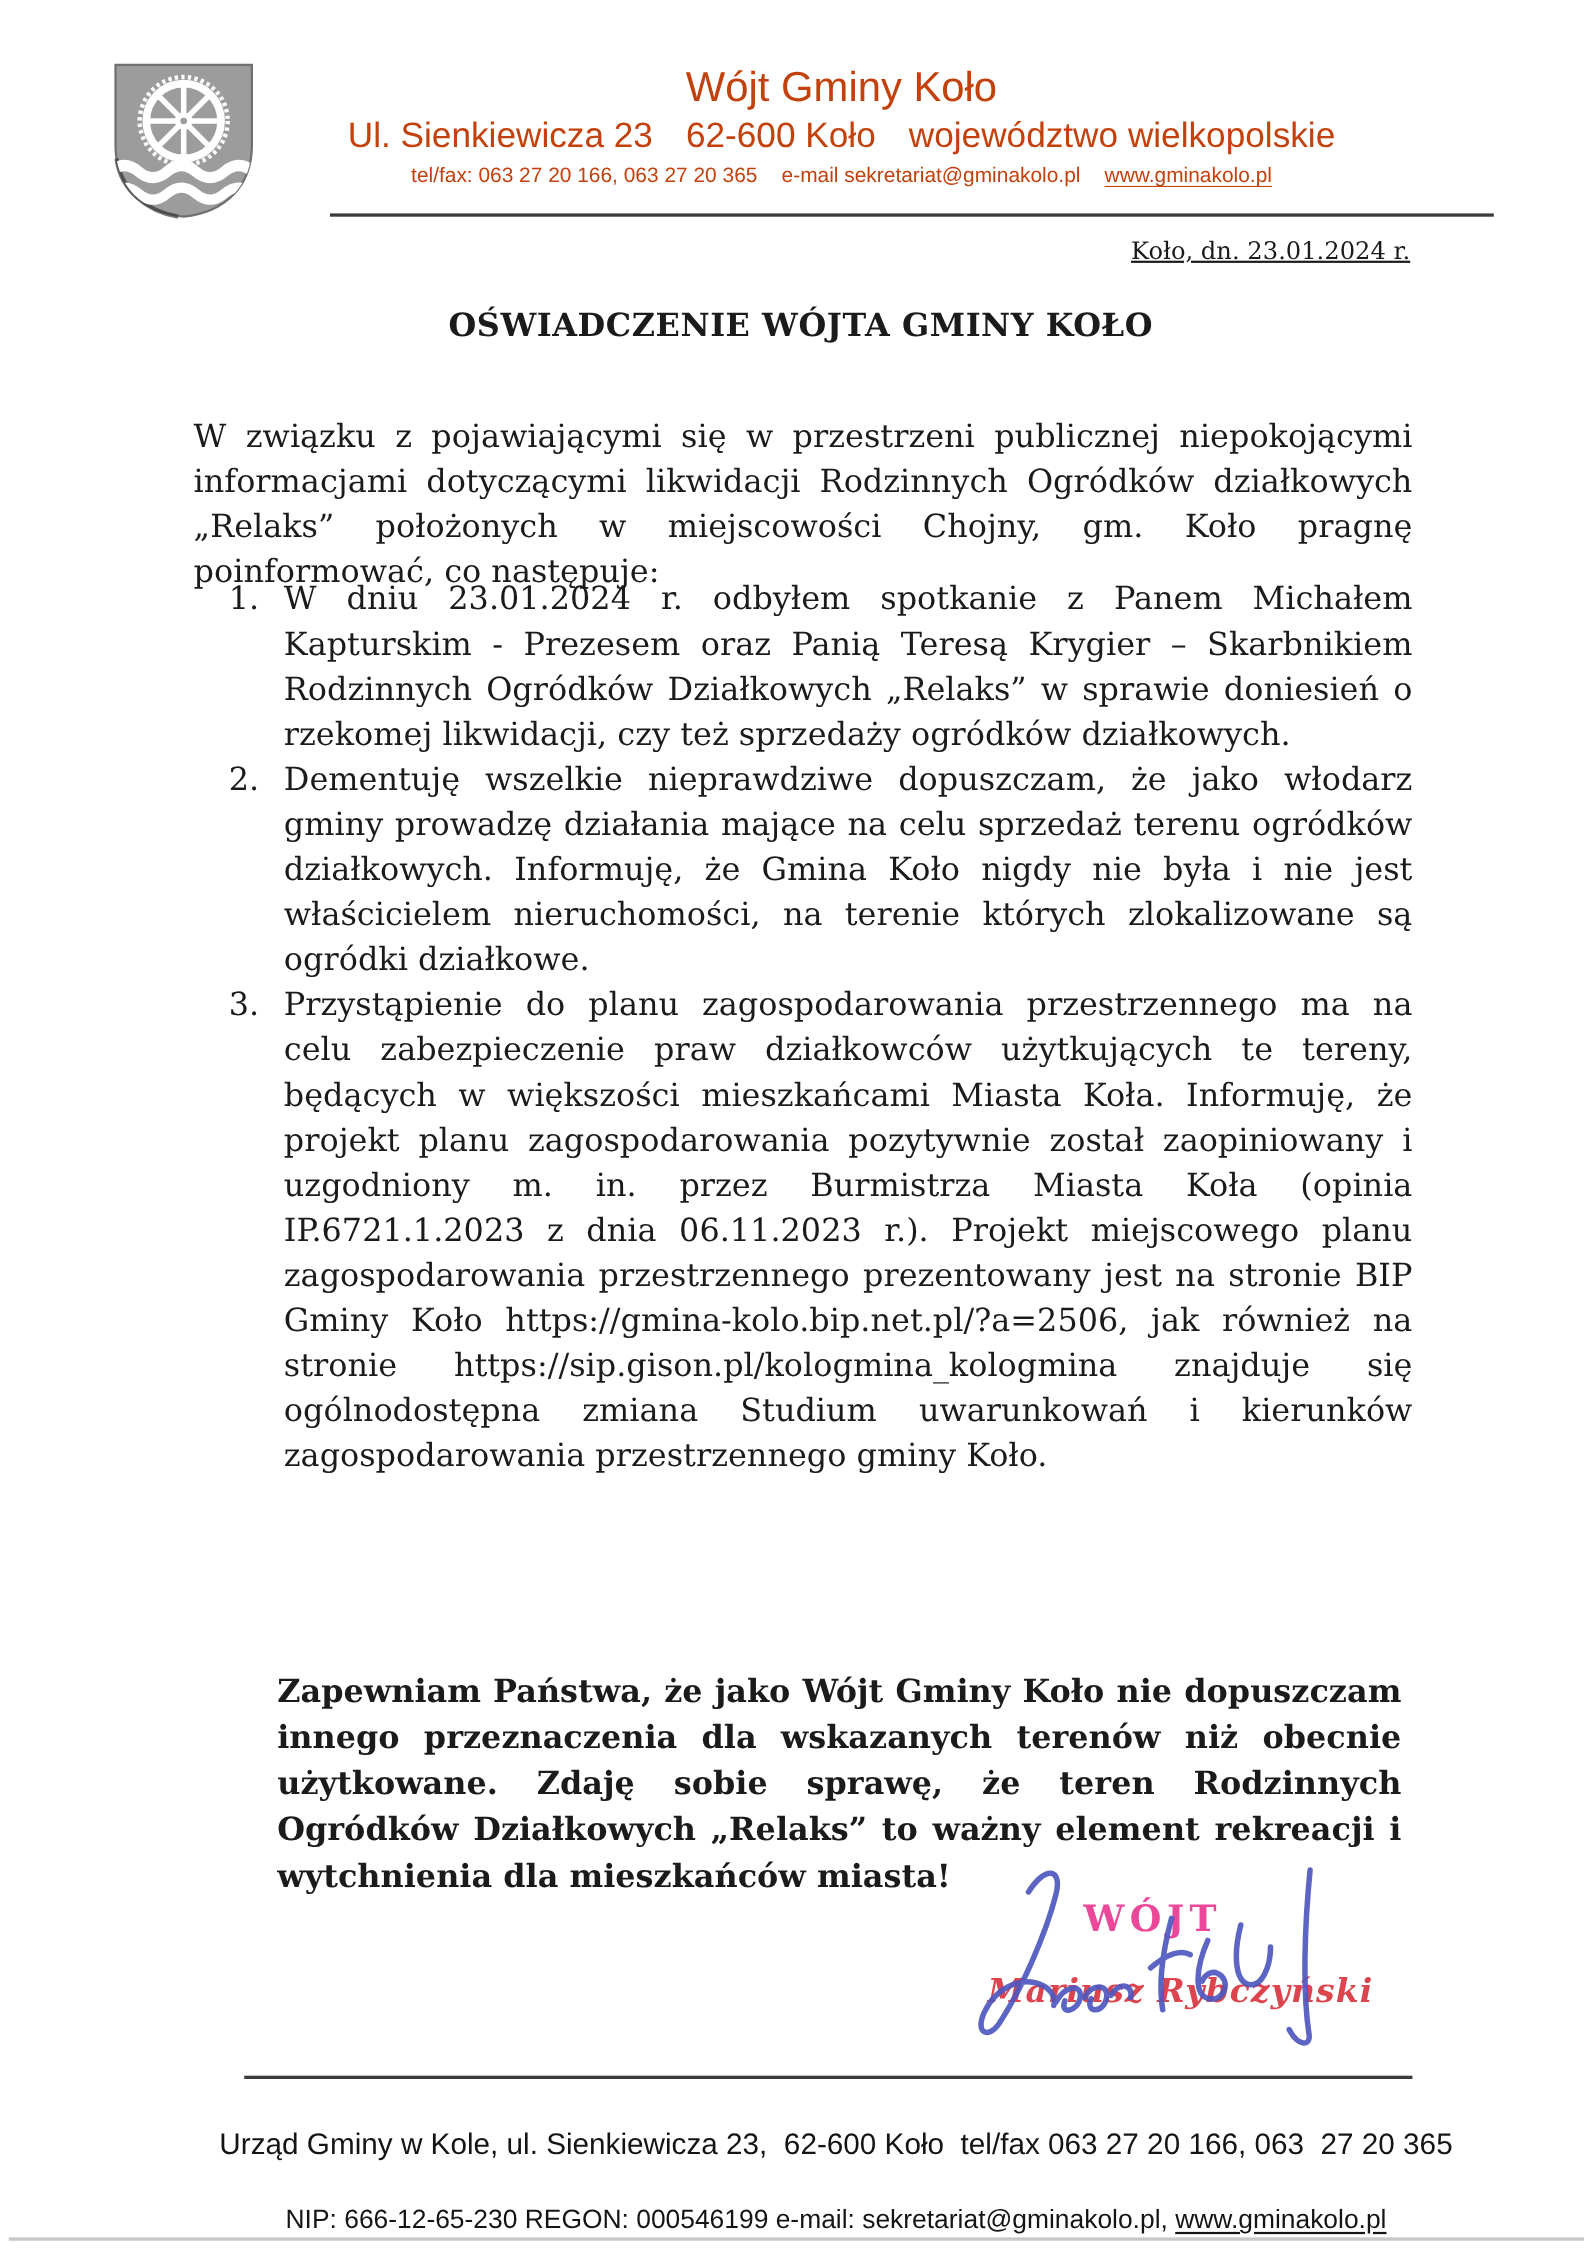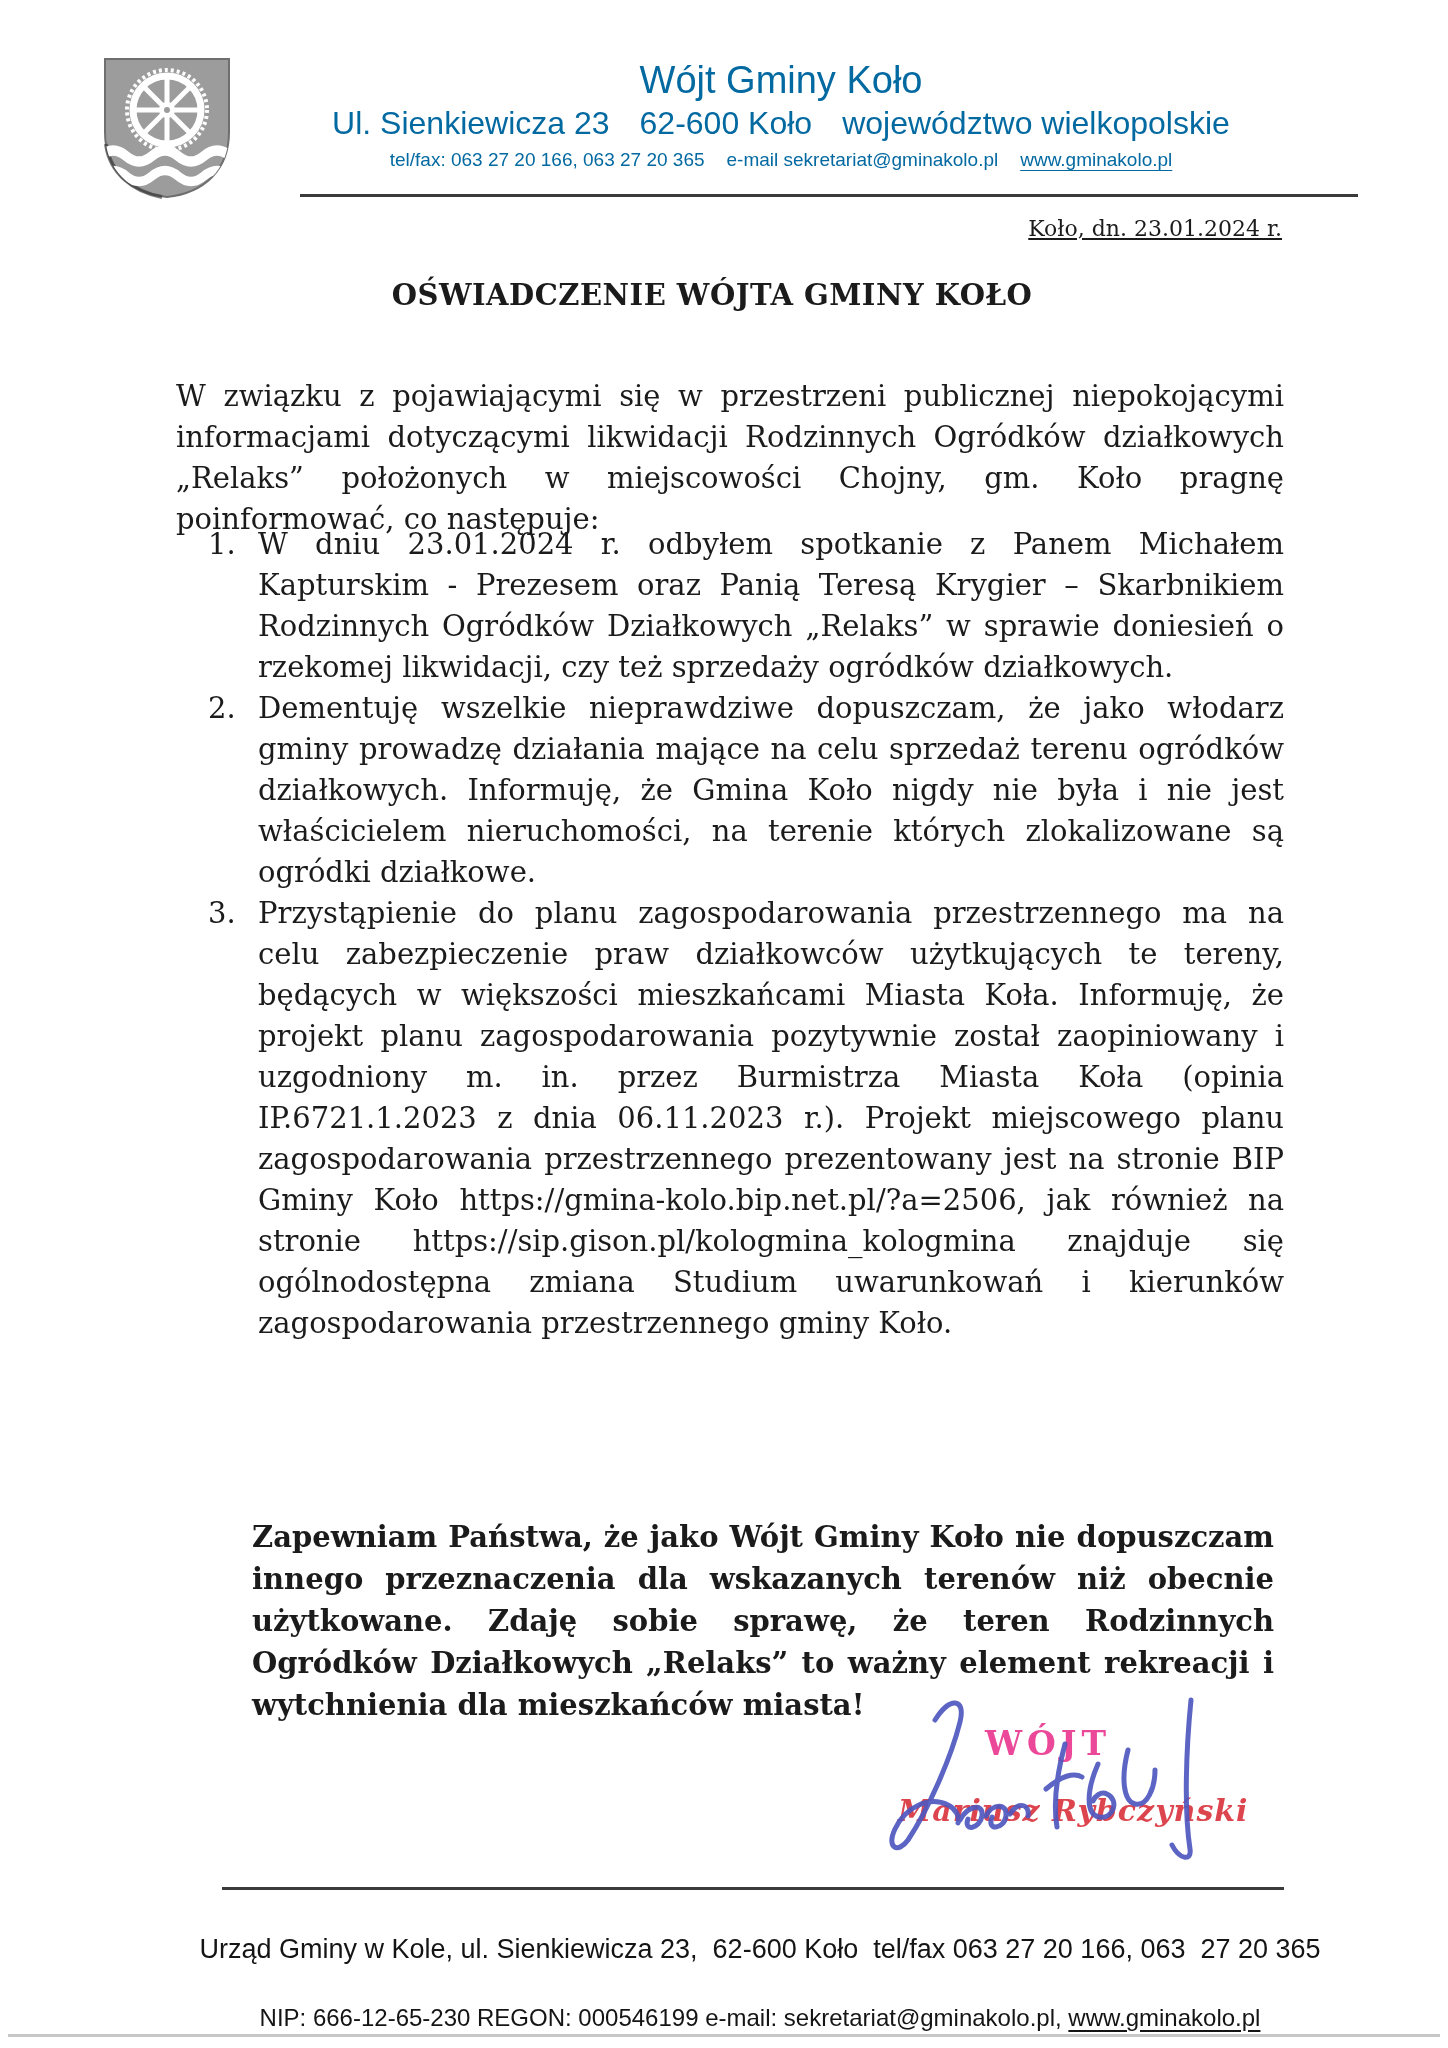--- a/index.html
+++ b/index.html
@@ -3,36 +3,36 @@
 <meta charset="utf-8">
 <style>
   html,body { margin:0; padding:0; background:#ffffff; }
   .page {
     position:relative; width:1448px; height:2048px; background:#ffffff;
     font-family:"DejaVu Serif", serif; color:#1b1b1b; overflow:hidden;
   }
 
   
   .hdr-text {
-    position:absolute; left:186px; top:58px; width:1190px; text-align:center;
-    font-family:"Liberation Sans", sans-serif; color:#0369a1;
+    position:absolute; left:170px; top:58px; width:1190px; text-align:center;
+    font-family:"Liberation Sans", sans-serif; color:#c2410c;
   }
   .hdr-title   { font-size:38px; line-height:44px; }
   .hdr-addr    { font-size:32px; line-height:38px; margin-top:2px; }
   .hdr-contact { font-size:19px; line-height:31px; margin-top:2px;text-align:center; }
   .gap-lg { display:inline-block; width:30px; }
   .gap-md { display:inline-block; width:22px; }
   .link-underline { text-decoration:underline; text-underline-offset:4px; }
   .hdr-rule { position:absolute; left:300px; top:194px; width:1058px; height:3px; background:#3b3b3b; }
   .crest { position:absolute; left:94px; top:52px; }
 
   
   .date-line { position:absolute; right:166px; top:216px; font-size:22px;text-decoration:underline; }
   .doc-title {
-    position:absolute; left:152px; top:278px; width:1120px; text-align:center;
+    position:absolute; left:168px; top:278px; width:1120px; text-align:center;
     font-weight:bold; font-size:29px; letter-spacing:0.5px;
   }
   .intro {
     position:absolute; left:176px; top:344px; width:1108px;
     font-size:29px; line-height:41px; text-align:justify;margin-top:32px;
   }
   .num-list { position:absolute; left:208px; top:524px; width:1076px; }
   .li { display:flex; }
   .li .num { flex:0 0 50px; font-size:29px; line-height:41px; }
   .li .litext { flex:1 1 auto; font-size:29px; line-height:41px; text-align:justify; }

